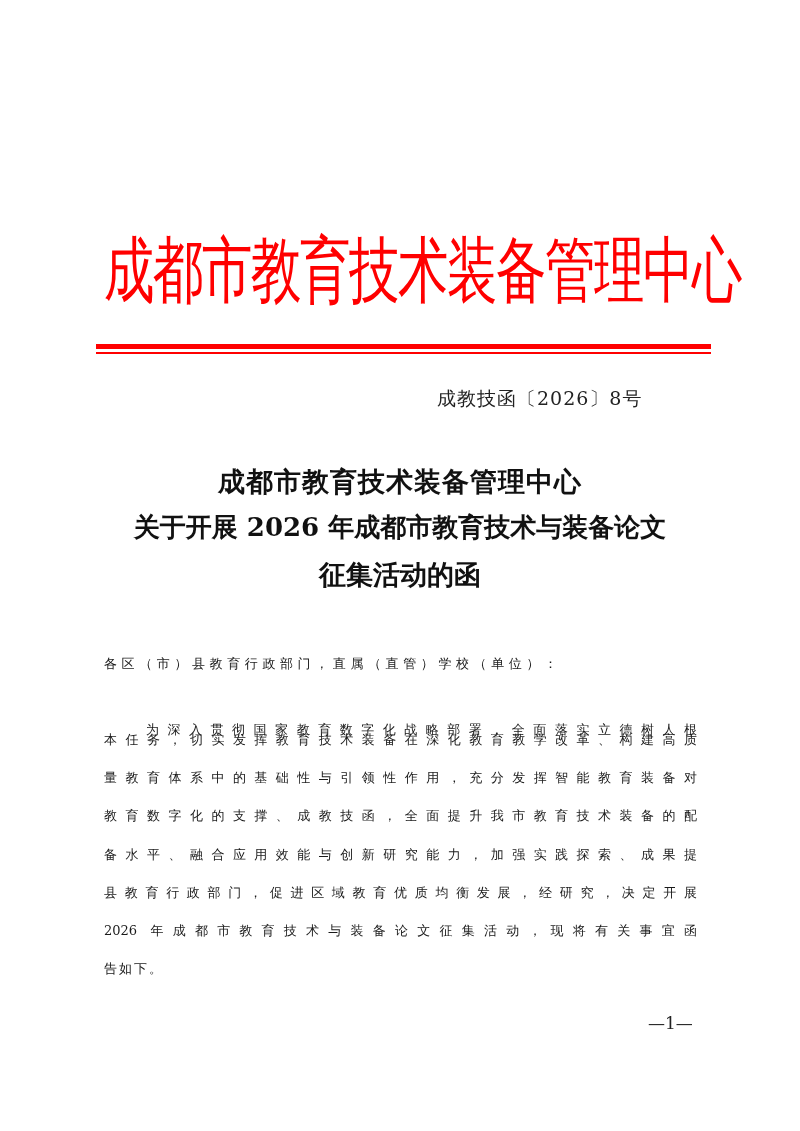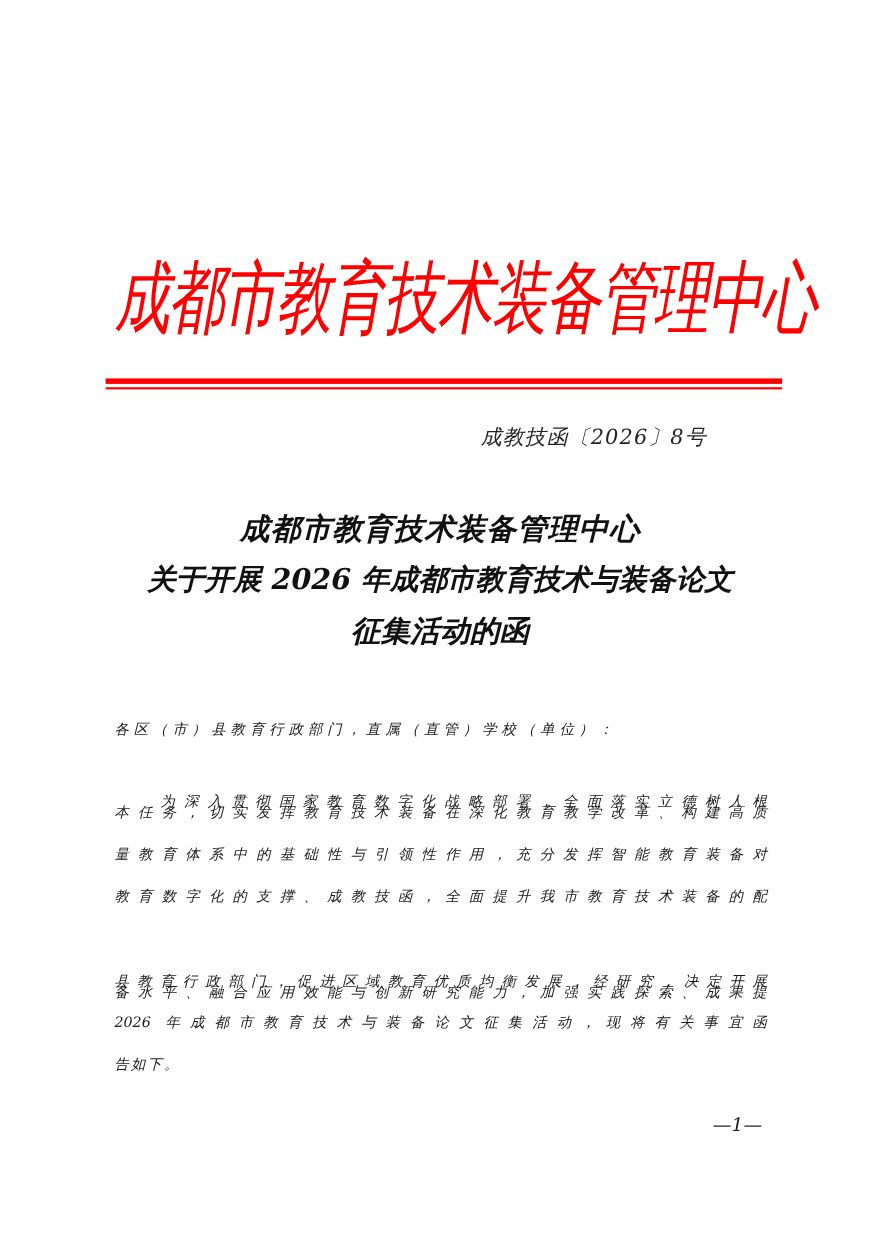--- a/index.html
+++ b/index.html
@@ -13,21 +13,20 @@
     position: relative;
     overflow: hidden;
     font-family: "DejaVu Serif", "Liberation Serif", serif;
     color: #111111;
   }
   .page {
     position: absolute;
     left: 0; top: 0;
     width: 800px; height: 1131px;
     background: #ffffff;
-    font-style: italic;
   }
   
   .letterhead {
     position: absolute;
     left: 104px;
     top: 228px;
     width: 596px;
     height: 84px;
     overflow: visible;
   }
@@ -137,20 +136,20 @@
   <div class="title-line title-l1">成都市教育技术装备管理中心</div>
   <div class="title-line title-l2">关于开展 2026 年成都市教育技术与装备论文</div>
   <div class="title-line title-l3">征集活动的函</div>
 
   <div class="body-line salutation" style="top:651px;">各区（市）县教育行政部门，直属（直管）学校（单位）：</div>
 
   <div class="body-line indent" style="top:689px;">为深入贯彻国家教育数字化战略部署，全面落实立德树人根</div>
   <div class="body-line" style="top:765px;">量教育体系中的基础性与引领性作用，充分发挥智能教育装备对</div>
   <div class="body-line" style="top:727px;">本任务，切实发挥教育技术装备在深化教育教学改革、构建高质</div>
   <div class="body-line" style="top:803px;">教育数字化的支撑、成教技函，全面提升我市教育技术装备的配</div>
-  <div class="body-line" style="top:890px;">备水平、融合应用效能与创新研究能力，加强实践探索、成果提</div>
+  <div class="body-line" style="top:842px;">备水平、融合应用效能与创新研究能力，加强实践探索、成果提</div>
   <div class="body-line" style="top:880px;">县教育行政部门，促进区域教育优质均衡发展，经研究，决定开展</div>
   <div class="body-line" style="top:918px;">2026 年成都市教育技术与装备论文征集活动，现将有关事宜函</div>
   <div class="body-line last" style="top:956px; letter-spacing:2px;">告如下。</div>
 
   <div class="page-number">—1—</div>
 
 </div>
 
 </body></html>

